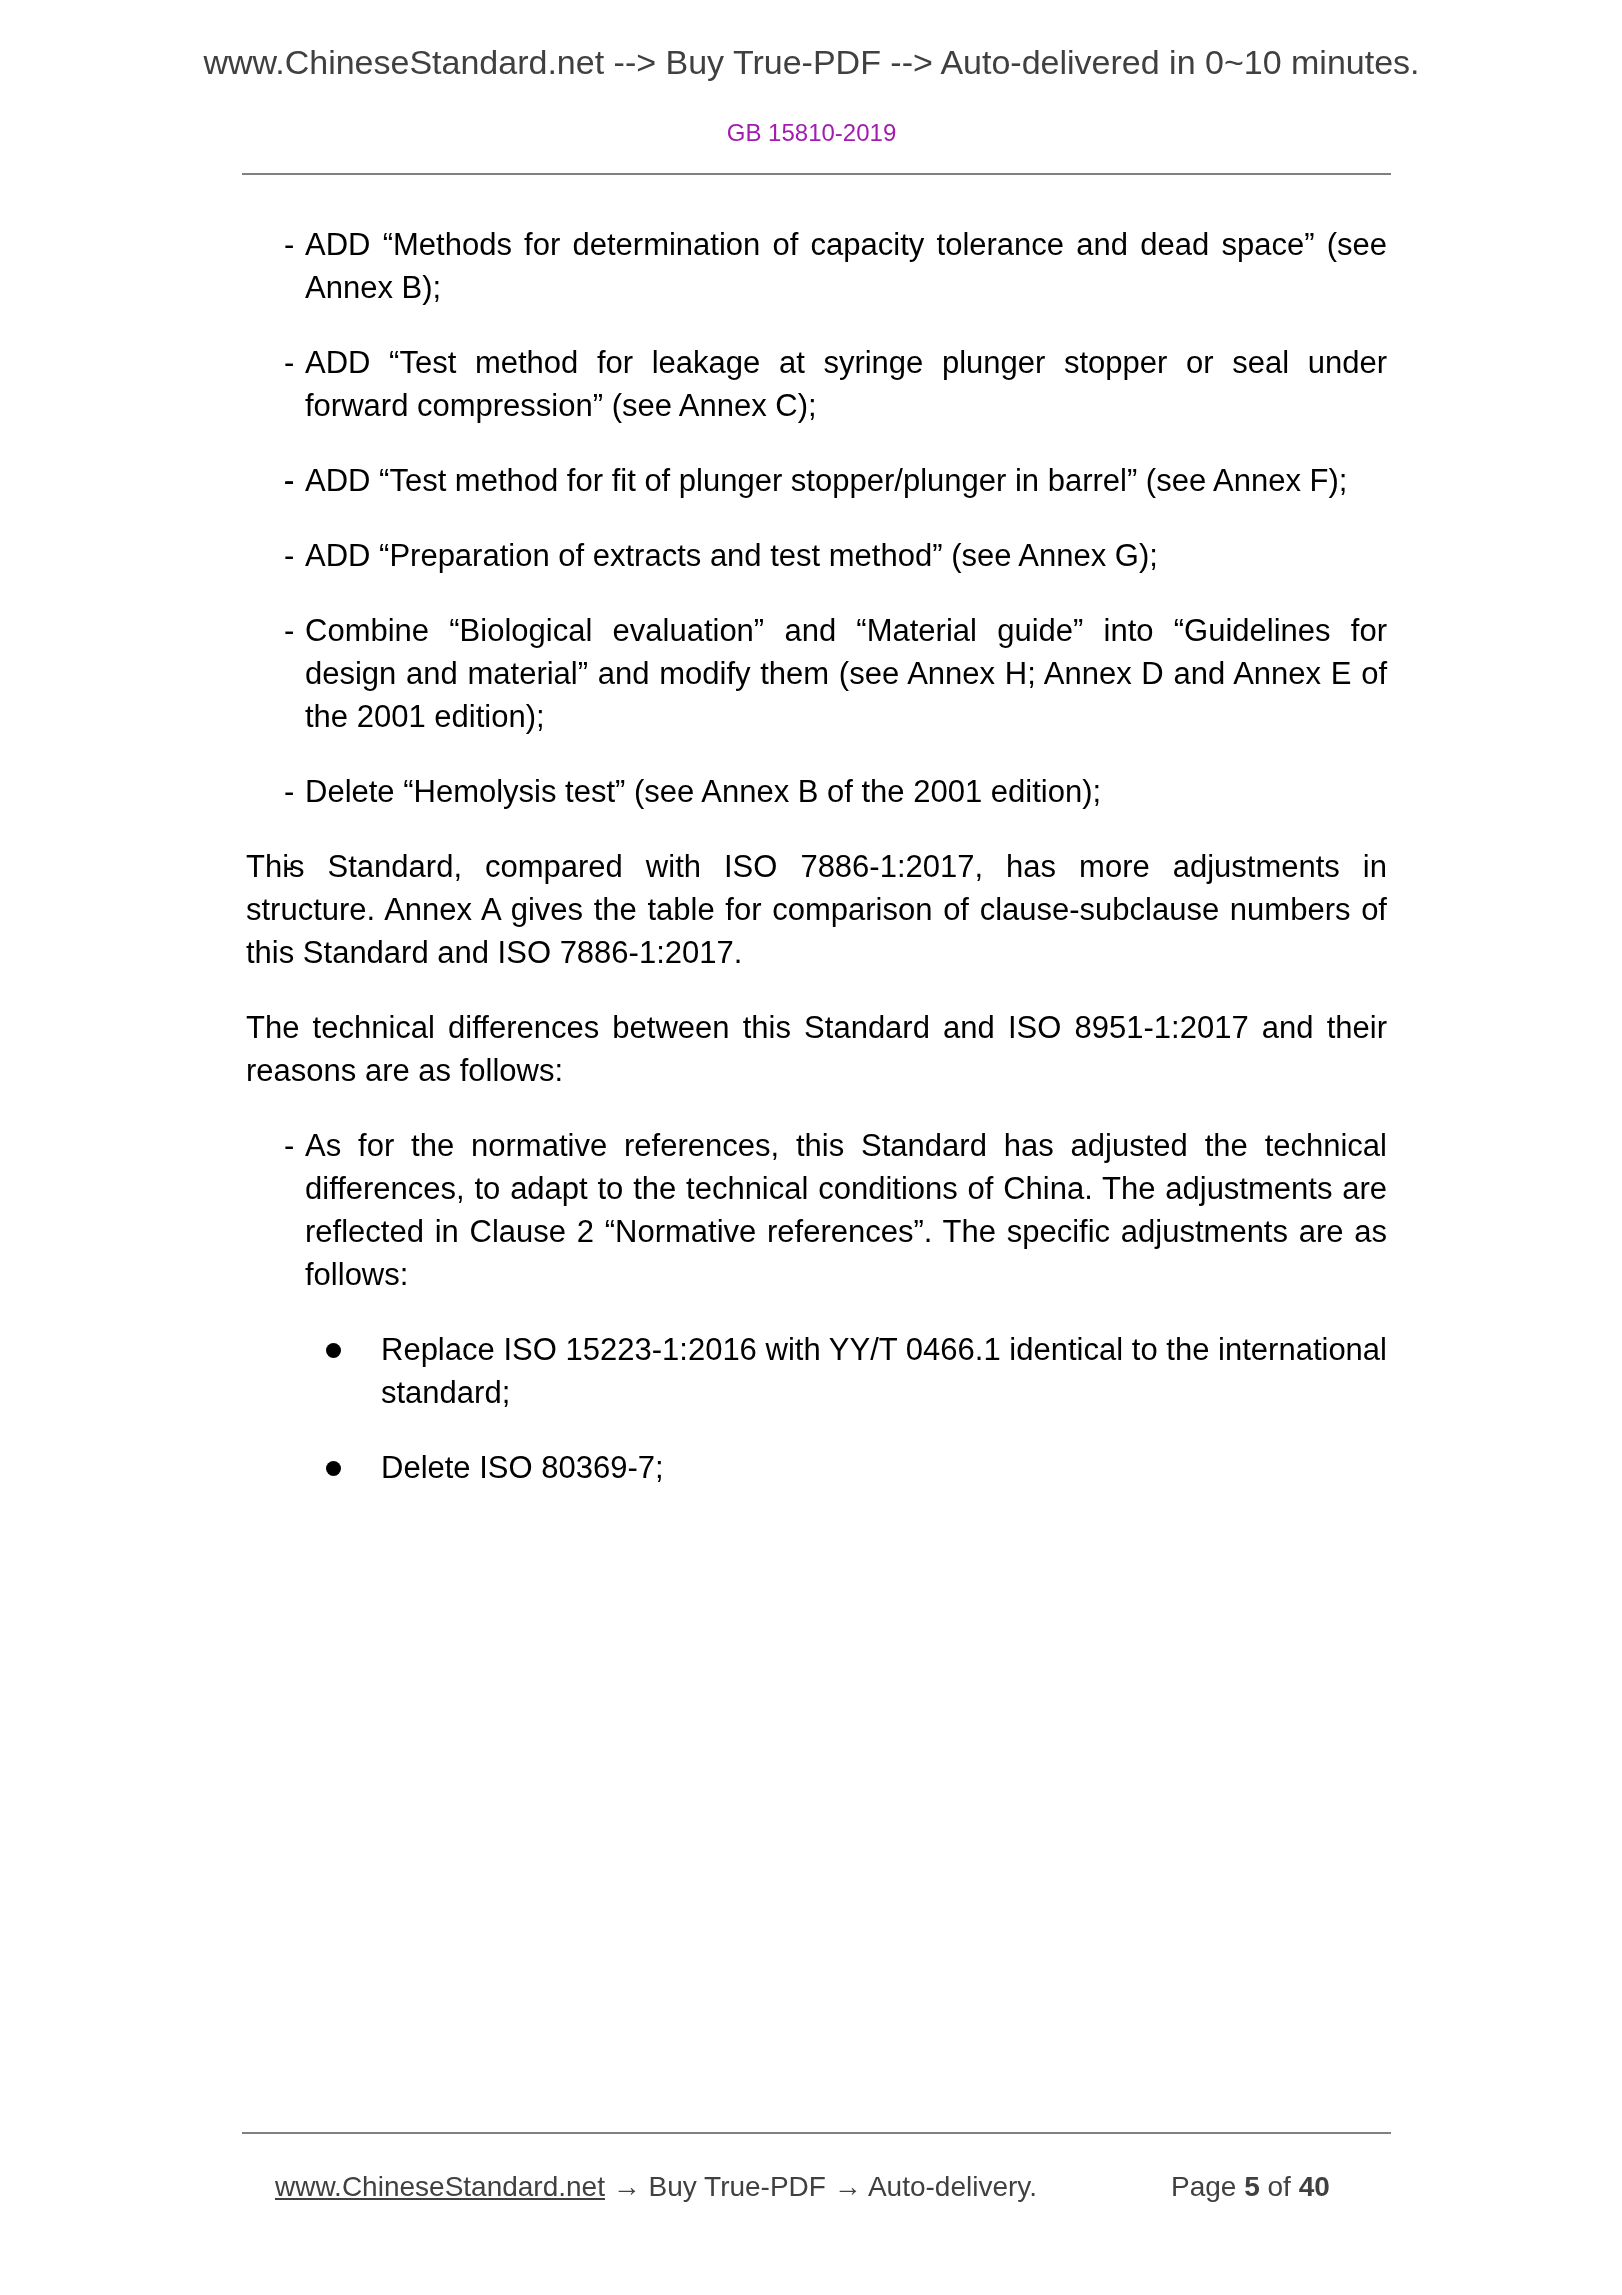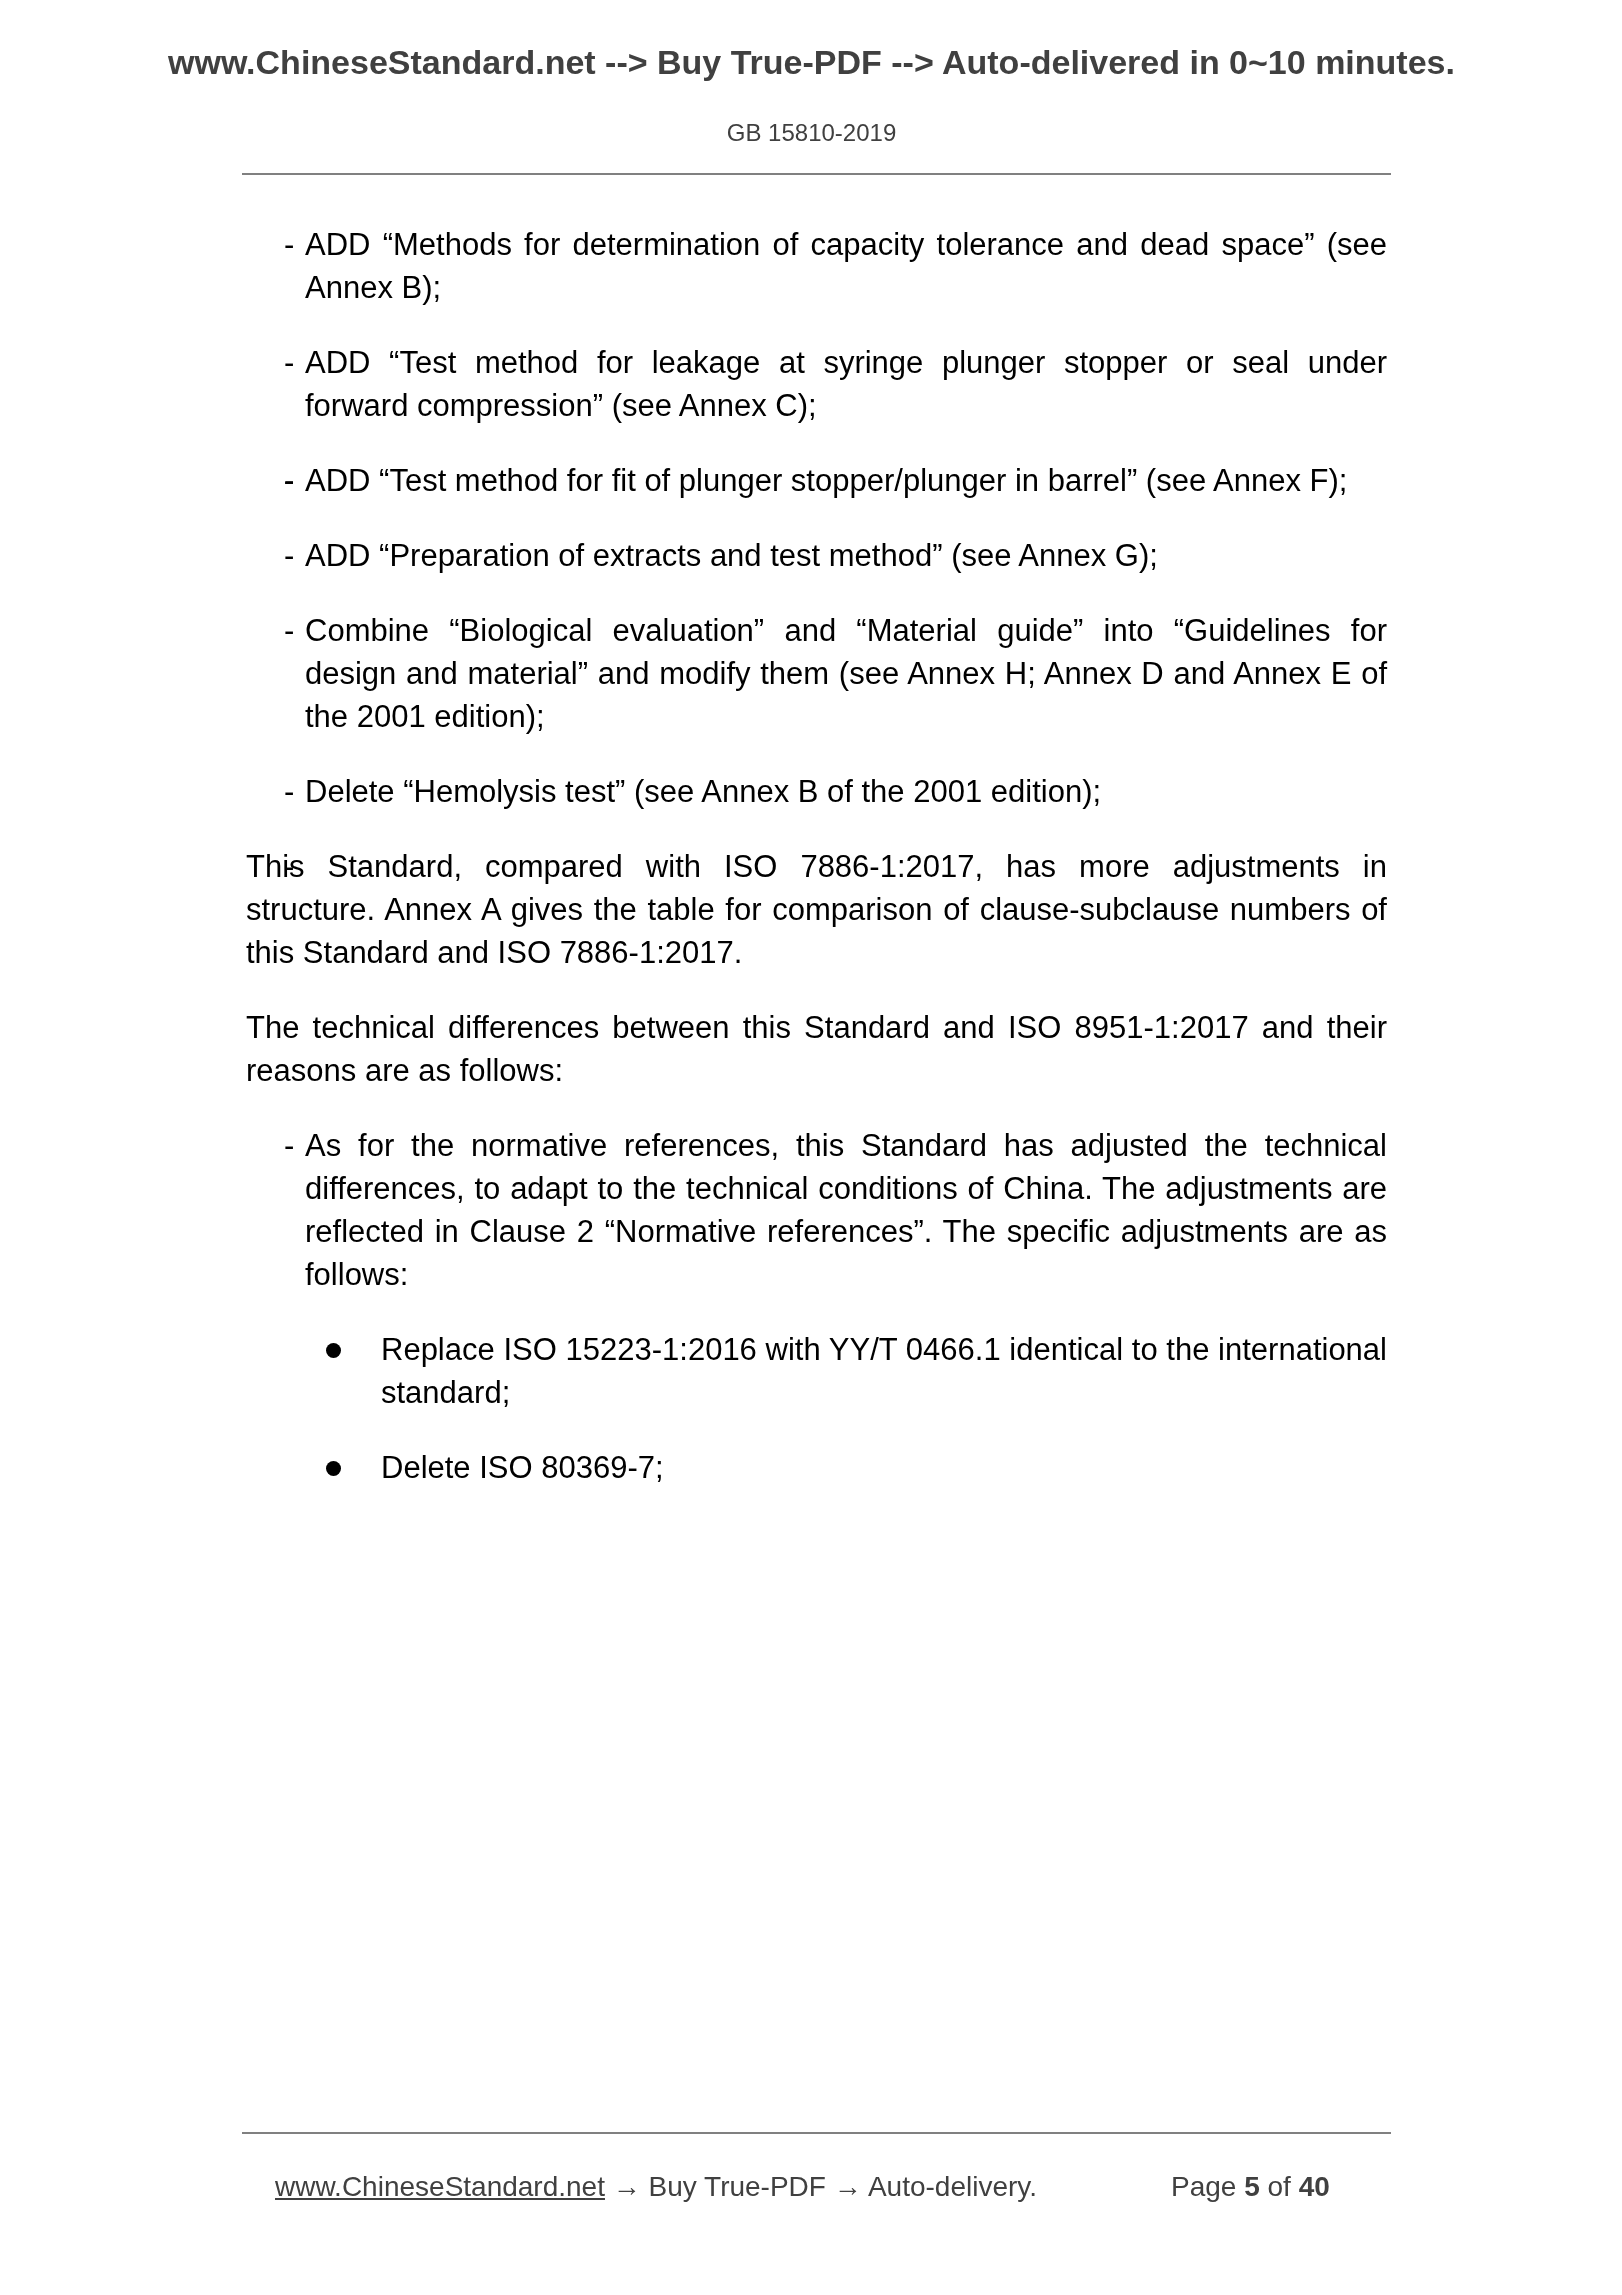--- a/index.html
+++ b/index.html
@@ -1,20 +1,20 @@
 <!DOCTYPE html>
 <html style="font-size:13.3px"><head>
 <meta charset="utf-8">
 <style>
   html, body { margin:0; padding:0; background:#ffffff; }
   body { width:1623px; height:2295px; position:relative; overflow:hidden;
          font-family:"Liberation Sans", sans-serif; color:#000; }
   .hdr { position:absolute; left:0; width:1623px; text-align:center; }
-  #top-banner { top:43px; font-size:34px; color:#404040;font-weight:bold; }
-  #doc-code { top:119px; font-size:24px; color:#404040; }
+  #top-banner { top:43px; font-size:34px; color:#404040; }
+  #doc-code { top:119px; font-size:24px; color:#a21caf; }
   .rule { position:absolute; left:242px; width:1149px; height:1.7px; background:#808080; }
   #top-rule { top:173px; }
   #bottom-rule { top:2132px; }
   .body { position:absolute; left:246px; width:1141px; top:223px;
           font-size:31px; line-height:43px; }
   .item { position:relative; padding-left:59px; text-align:justify; margin-bottom:32px; }
   .item .dash { position:absolute; left:38px; top:0; }
   .para { text-align:justify; margin-bottom:32px; }
   .bullet { position:relative; padding-left:135px; text-align:justify; margin-bottom:32px; }
   .bullet .dot { position:absolute; left:80px; top:15px; width:15px; height:15px; border-radius:50%; background:#000; }

